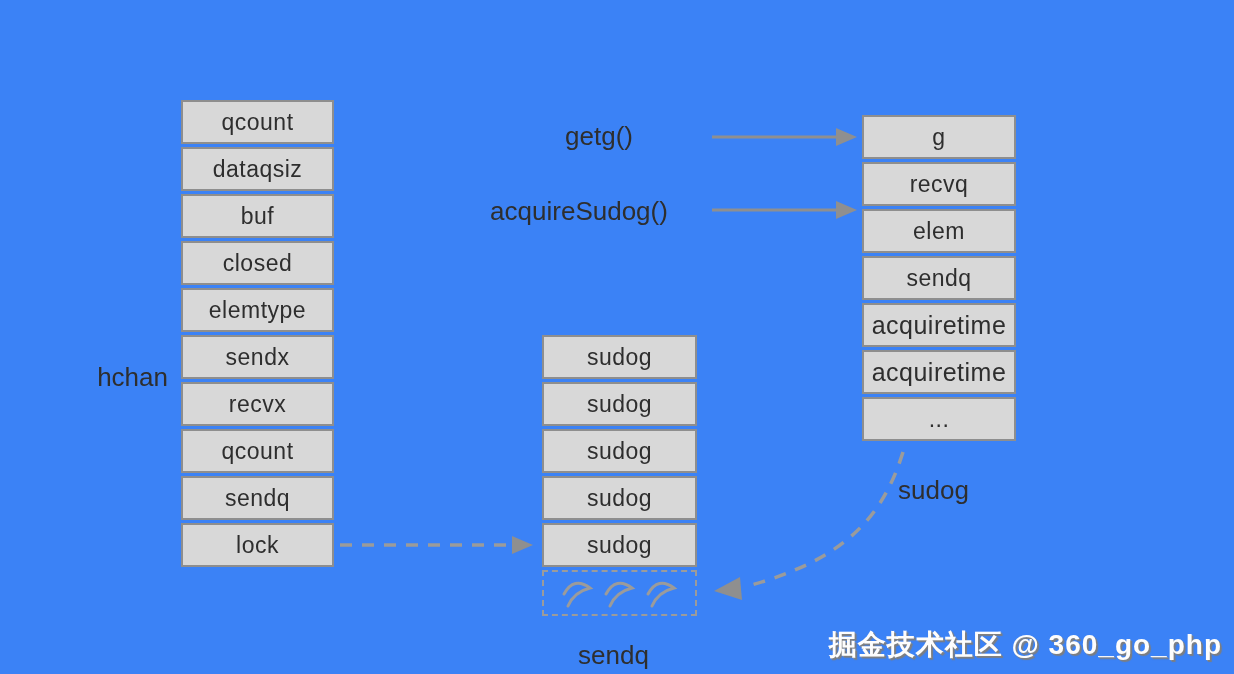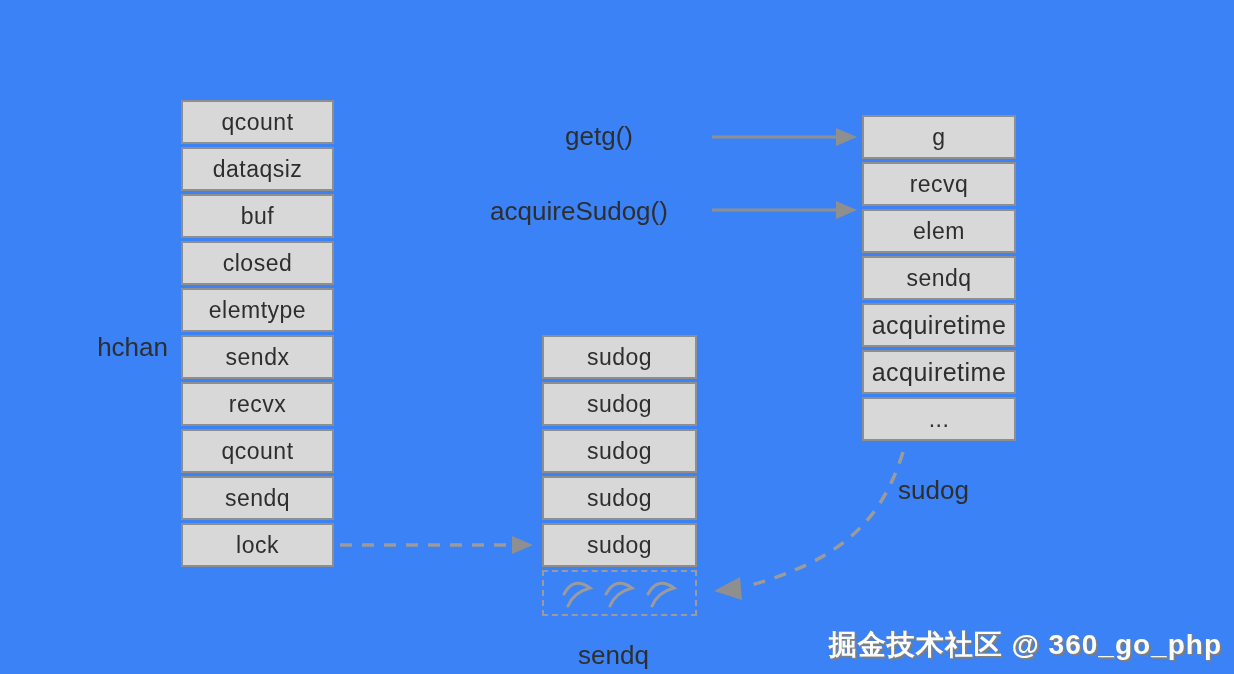--- a/index.html
+++ b/index.html
@@ -11,21 +11,21 @@
   .cell{
     height:44px;box-sizing:border-box;background:#d8d8d8;border:2px solid #8e8e8e;
     display:flex;align-items:center;justify-content:center;
     font-size:23px;color:#2e2e2e;letter-spacing:.5px;
   }
   .cell.small{font-size:25px;}
   .stack-hchan{left:181px;top:100px;width:153px;}
   .stack-queue{left:542px;top:335px;width:155px;}
   .stack-sudog{left:862px;top:115px;width:154px;}
   .side-label{position:absolute;font-size:26px;color:#2e2e2e;white-space:nowrap;}
-  .lbl-hchan{left:92px;top:332px;width:76px;text-align:right;}
+  .lbl-hchan{left:92px;top:362px;width:76px;text-align:right;}
   .lbl-sendq{left:578px;top:640px;}
   .lbl-sudog{left:898px;top:475px;}
   .call-label{position:absolute;font-size:26px;color:#2e2e2e;text-align:center;white-space:nowrap;}
   .lbl-getg{left:500px;top:121px;width:198px;}
   .lbl-acquire{left:460px;top:196px;width:238px;}
   .overflow-box{
     position:absolute;left:542px;top:570px;width:155px;height:46px;box-sizing:border-box;
     border:2px dashed #9b9b9b;display:flex;align-items:center;justify-content:center;gap:8px;
   }
   .overlay{position:absolute;left:0;top:0;width:1234px;height:674px;pointer-events:none;}

